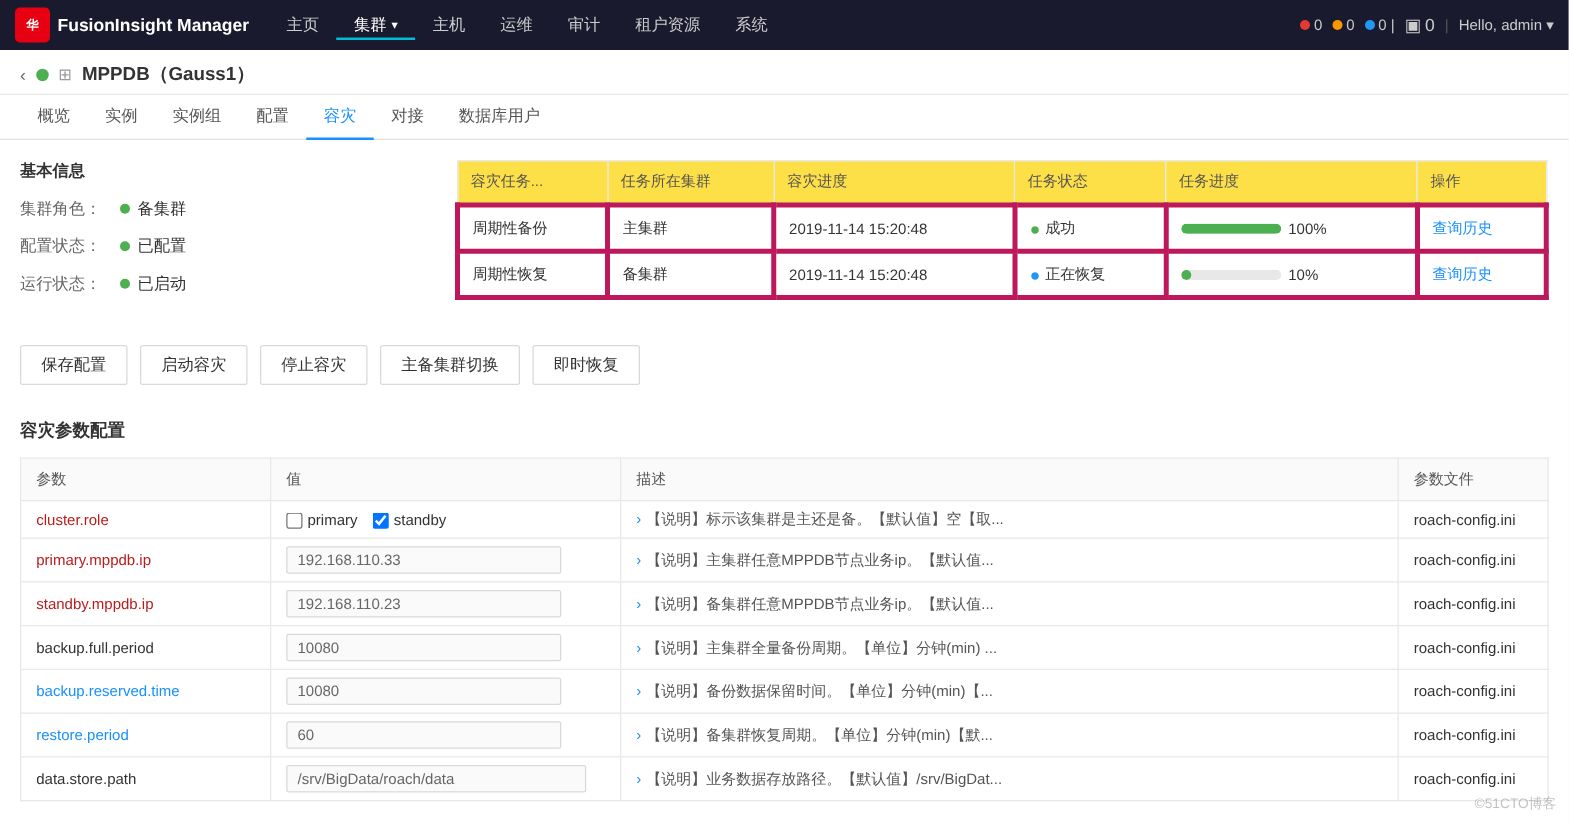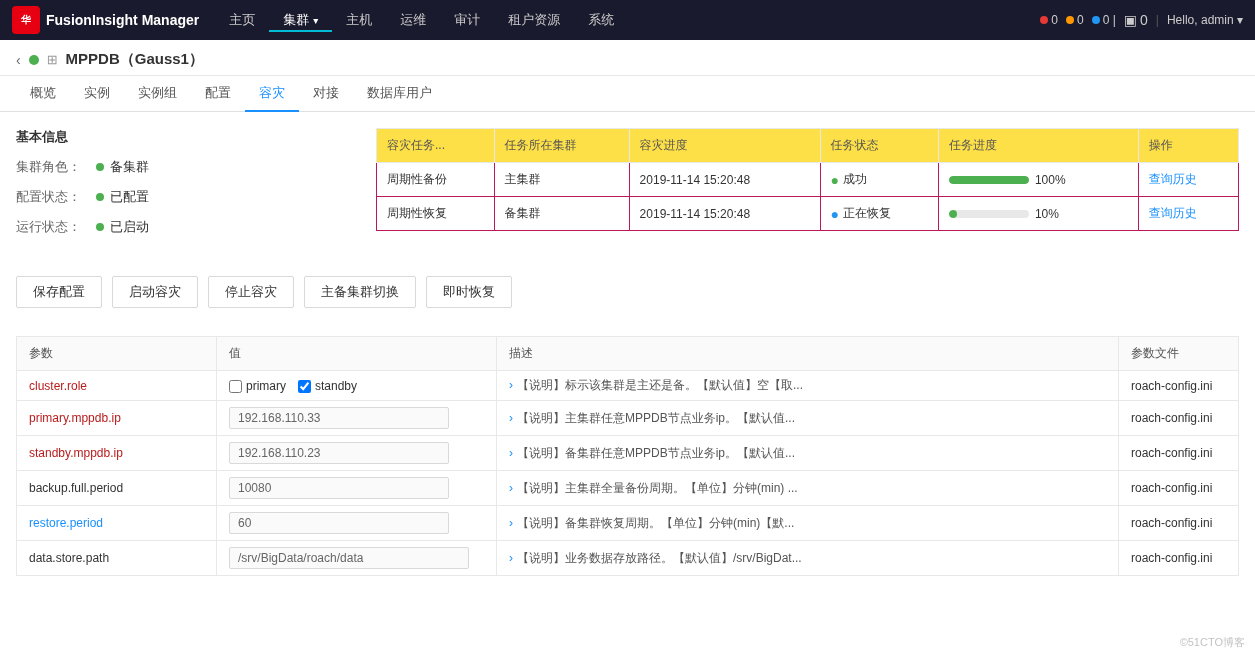--- a/index.html
+++ b/index.html
@@ -101,21 +101,21 @@
       margin-bottom: -1px;
     }
     .sub-tab.active { color: #1890ff; border-bottom-color: #1890ff; }
 
     
     .main-content { padding: 16px; }
 
     
     .top-section {
       display: flex;
-      gap: 20px;
+      gap: 8px;
       margin-bottom: 16px;
     }
 
     
     .basic-info {
       flex: 0 0 340px;
     }
     .section-title {
       font-size: 13px;
       font-weight: bold;
@@ -150,21 +150,21 @@
     }
     .task-table th {
       background: #fde047;
       border: 1px solid #e8e8e8;
       padding: 8px 10px;
       text-align: left;
       color: #555;
       font-weight: normal;
     }
     .task-table td {
-      border: 1px solid #be185d;
+      border: 4px solid #be185d;
       padding: 8px 10px;
       color: #333;
     }
     .task-link { color: #1890ff; cursor: pointer; }
     .progress-bar-wrap {
       display: flex;
       align-items: center;
       gap: 6px;
     }
     .progress-bar {
@@ -408,20 +408,21 @@
 
     <div class="action-buttons">
       <button class="btn">保存配置</button>
       <button class="btn">启动容灾</button>
       <button class="btn">停止容灾</button>
       <button class="btn">主备集群切换</button>
       <button class="btn">即时恢复</button>
     </div>
 
     <div class="params-section">
+      <div class="params-section-title">容灾参数配置</div>
       <table class="params-table">
         <thead>
           <tr>
             <th style="width:200px">参数</th>
             <th style="width:280px">值</th>
             <th>描述</th>
             <th style="width:120px">参数文件</th>
           </tr>
         </thead>
         <tbody>
@@ -459,20 +460,26 @@
           </tr>
 
           <tr>
             <td><span>backup.full.period</span></td>
             <td><input class="param-input" type="text" value="10080" style=""></td>
             <td><span class="desc-text"><span class="desc-arrow">›</span>【说明】主集群全量备份周期。【单位】分钟(min) ...</span></td>
             <td><span>roach-config.ini</span></td>
           </tr>
 
 
+          <tr>
+            <td><span class="param-name blue">backup.reserved.time</span></td>
+            <td><input class="param-input" type="text" value="10080" style=""></td>
+            <td><span class="desc-text"><span class="desc-arrow">›</span>【说明】备份数据保留时间。【单位】分钟(min)【...</span></td>
+            <td><span>roach-config.ini</span></td>
+          </tr>
 
           <tr>
             <td><span class="param-name blue">restore.period</span></td>
             <td><input class="param-input" type="text" value="60" style=""></td>
             <td><span class="desc-text"><span class="desc-arrow">›</span>【说明】备集群恢复周期。【单位】分钟(min)【默...</span></td>
             <td><span>roach-config.ini</span></td>
           </tr>
 
           <tr>
             <td><span>data.store.path</span></td>

